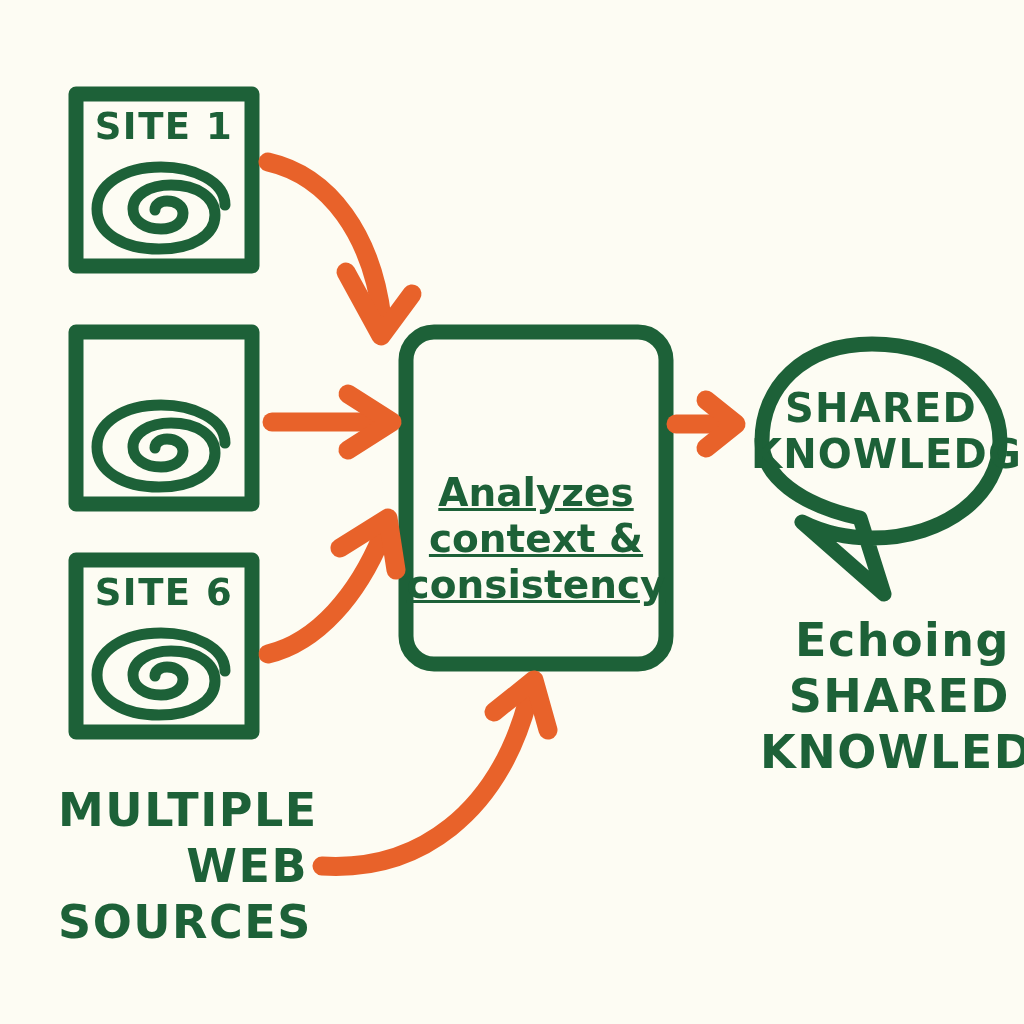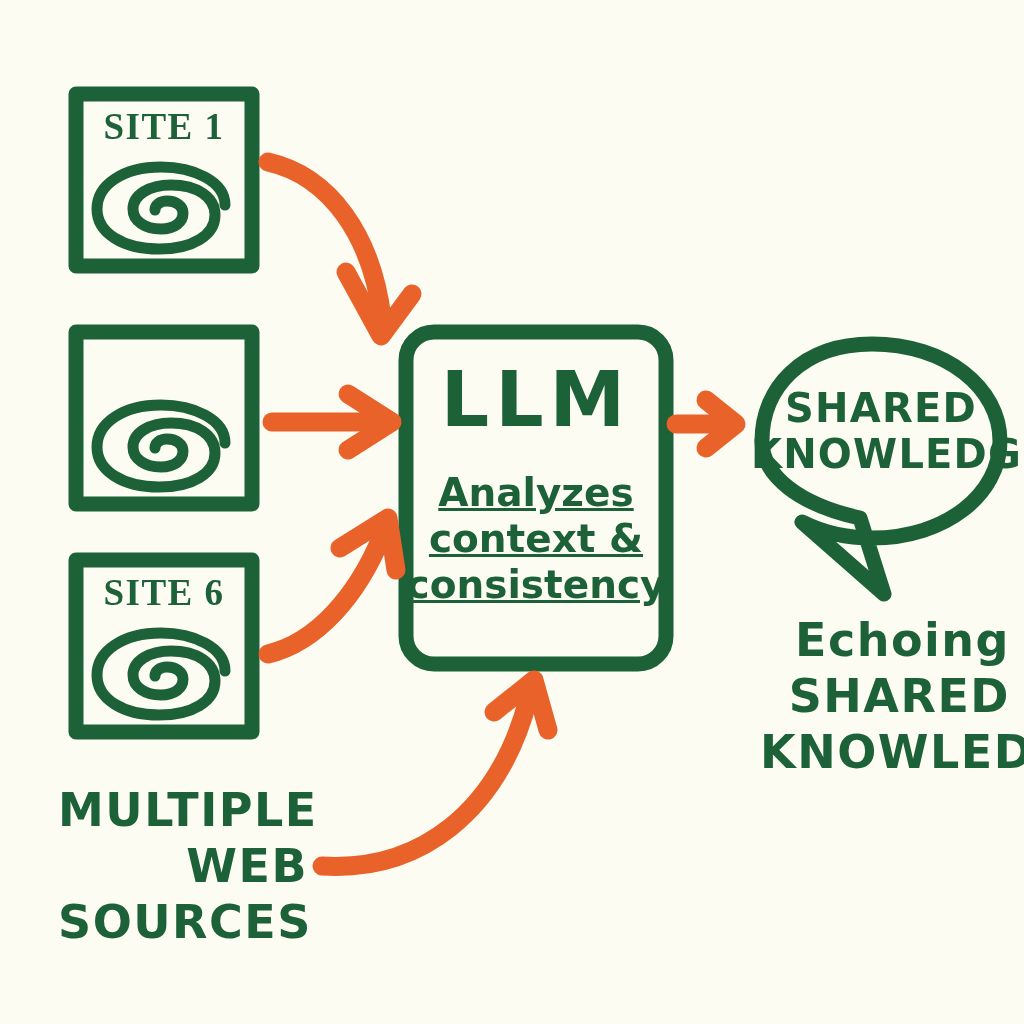--- a/index.html
+++ b/index.html
@@ -32,21 +32,20 @@
     line-height: 1.04;
     white-space: pre;
     text-align: center;
     letter-spacing: 0.5px;
   }
   .site-label {
     font-size: 37px;
     letter-spacing: 1.5px;
     width: 180px;
     text-align: center;
-    font-family: Liberation Serif, serif;
   }
   .llm-title {
     font-size: 76px;
     letter-spacing: 6px;
     width: 250px;
     text-align: center;
   }
   .llm-sub {
     font-size: 39px;
     letter-spacing: 0px;
@@ -153,21 +152,20 @@
       <path d="M 676,424 L 716,424" fill="none" stroke="#e8622a" stroke-width="19" stroke-linecap="round"></path>
       <path d="M 706,400 L 736,424 L 706,448" fill="none" stroke="#e8622a" stroke-width="19" stroke-linecap="round" stroke-linejoin="round"></path>
     </g>
   </svg>
 
   <div class="lbl site-label" style="left:74px; top:108px;">SITE 1</div>
 
 
   <div class="lbl site-label" style="left:74px; top:574px;">SITE 6</div>
 
-  <div class="lbl llm-title" style="left:411px; top:360px;">LLM</div>
 
   <div class="lbl llm-sub" style="left:405px; top:470px;">Analyzes
 context &amp;
 consistency</div>
 
   <div class="lbl bubble-label" style="left:751px; top:385px;">SHARED
 KNOWLEDGE</div>
 
   <div class="lbl caption" style="left:760px; top:612px; width:250px;">Echoing
 SHARED

